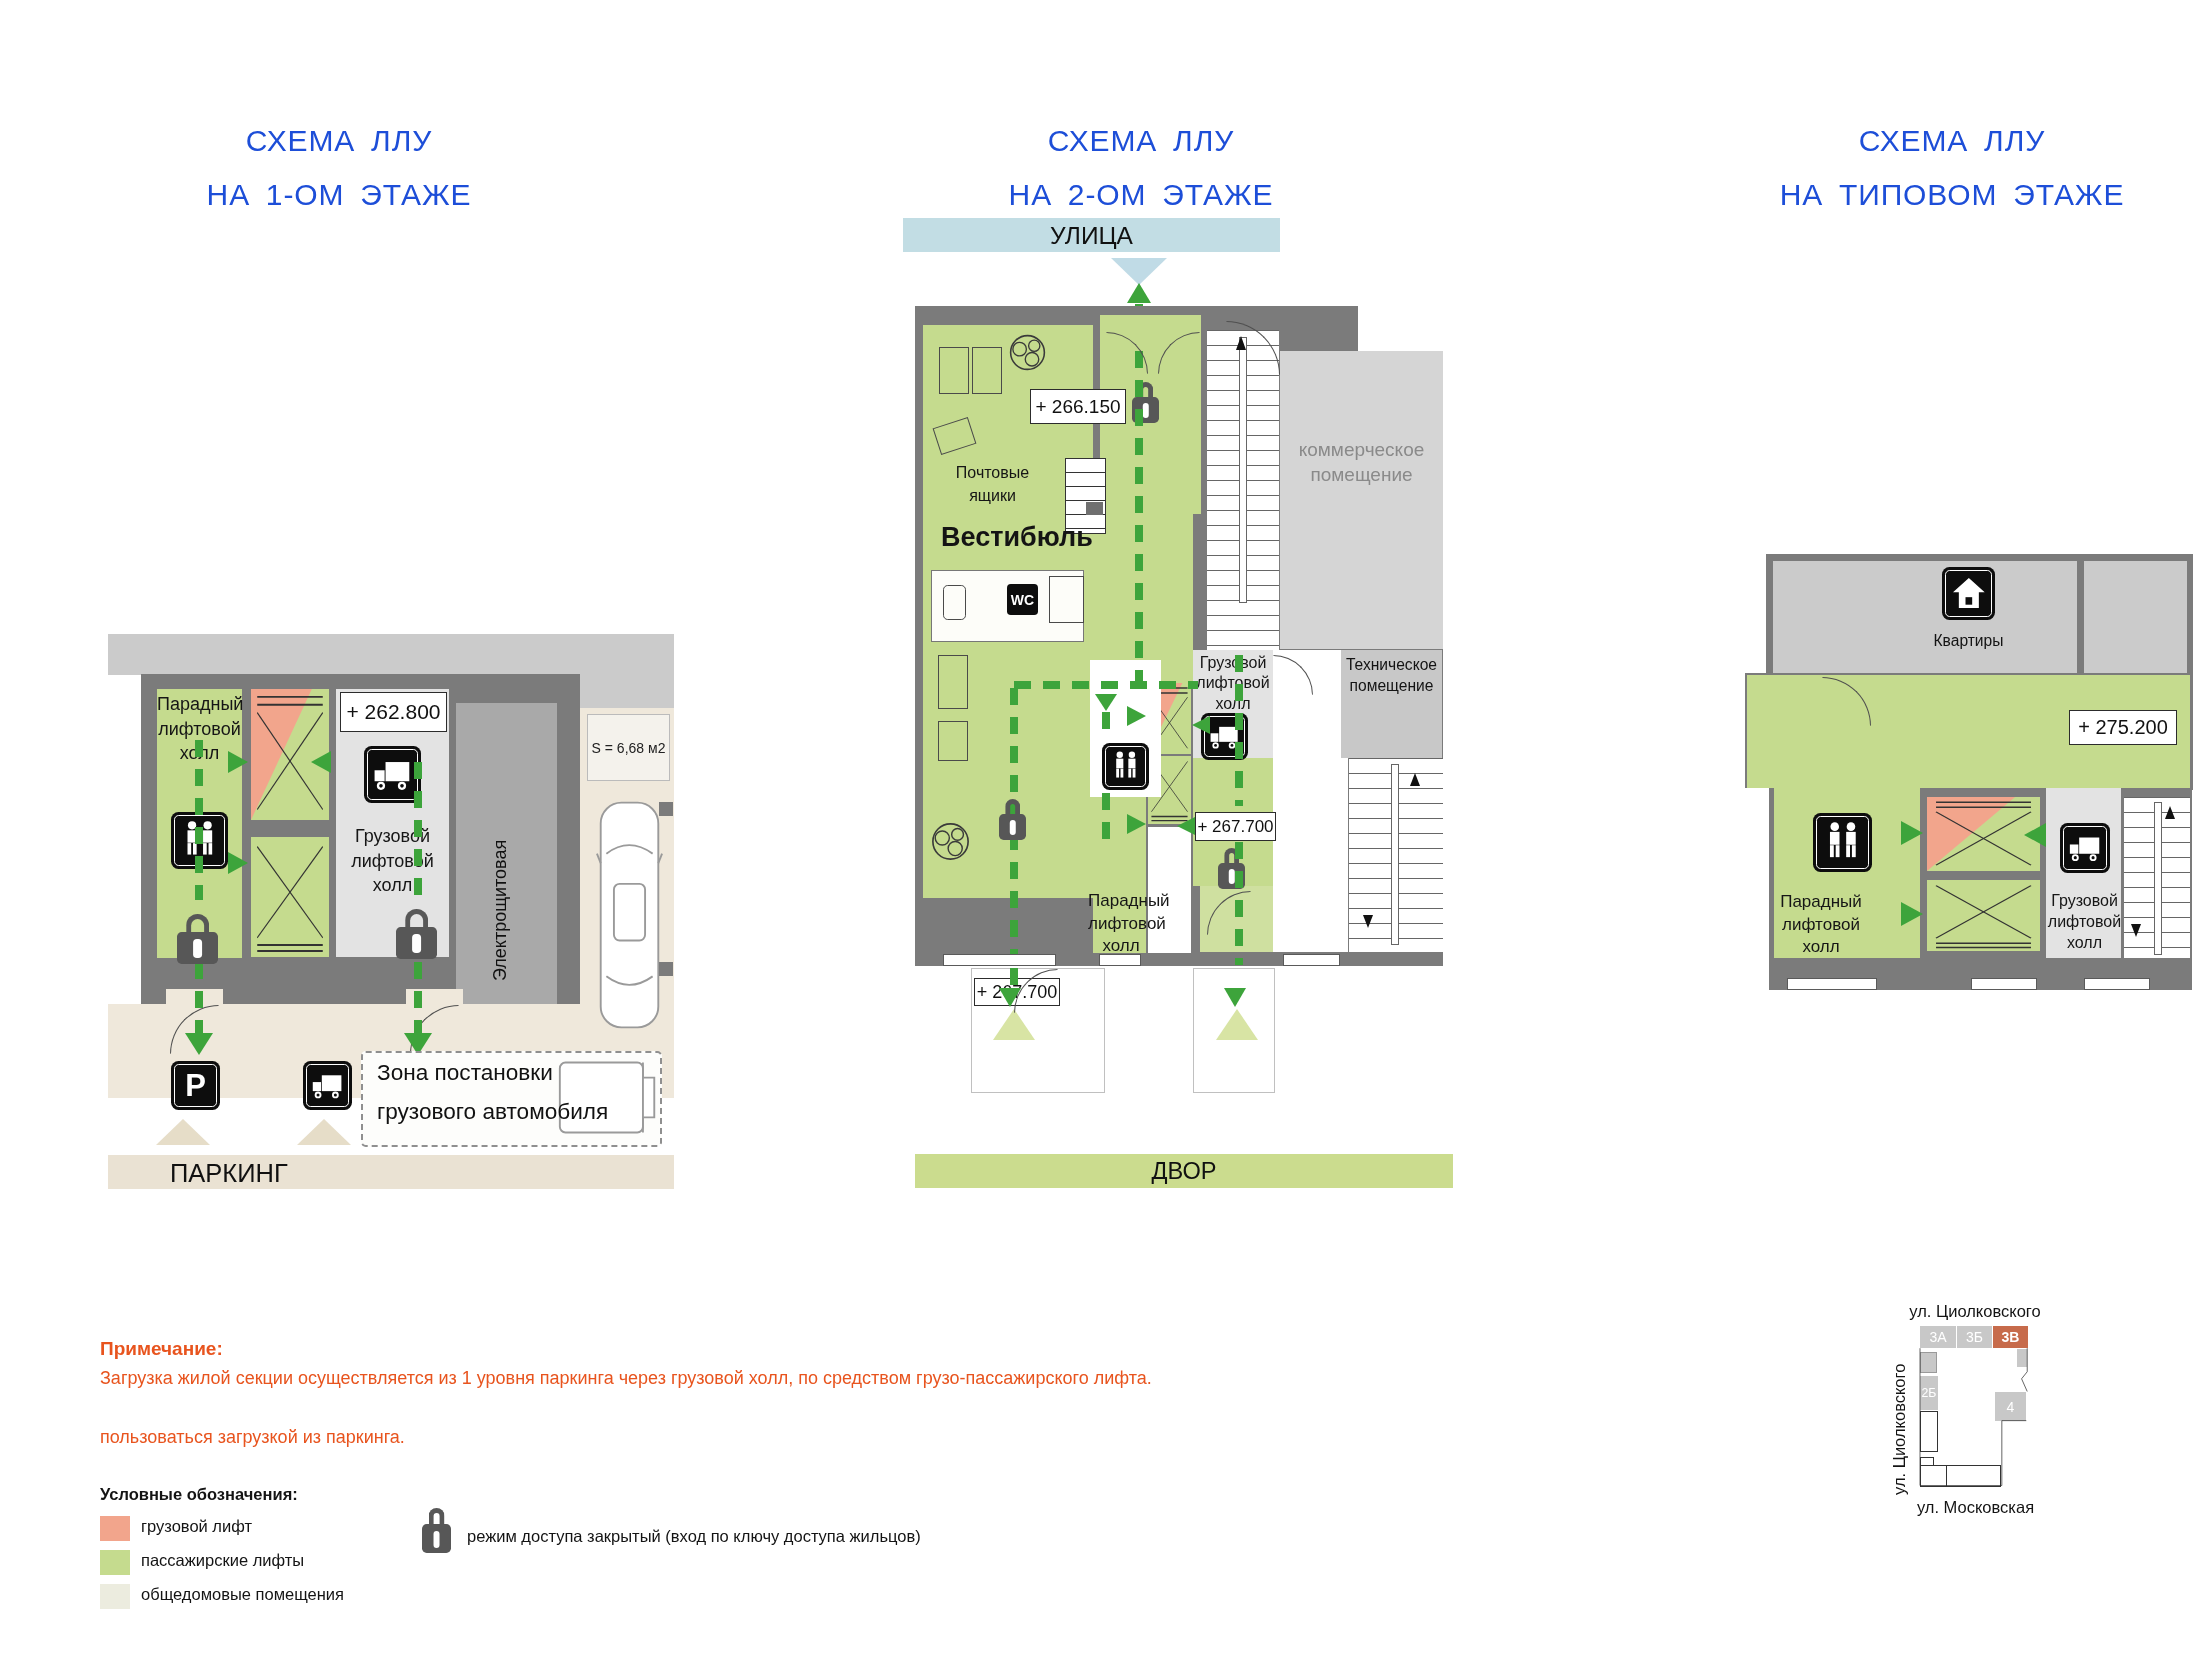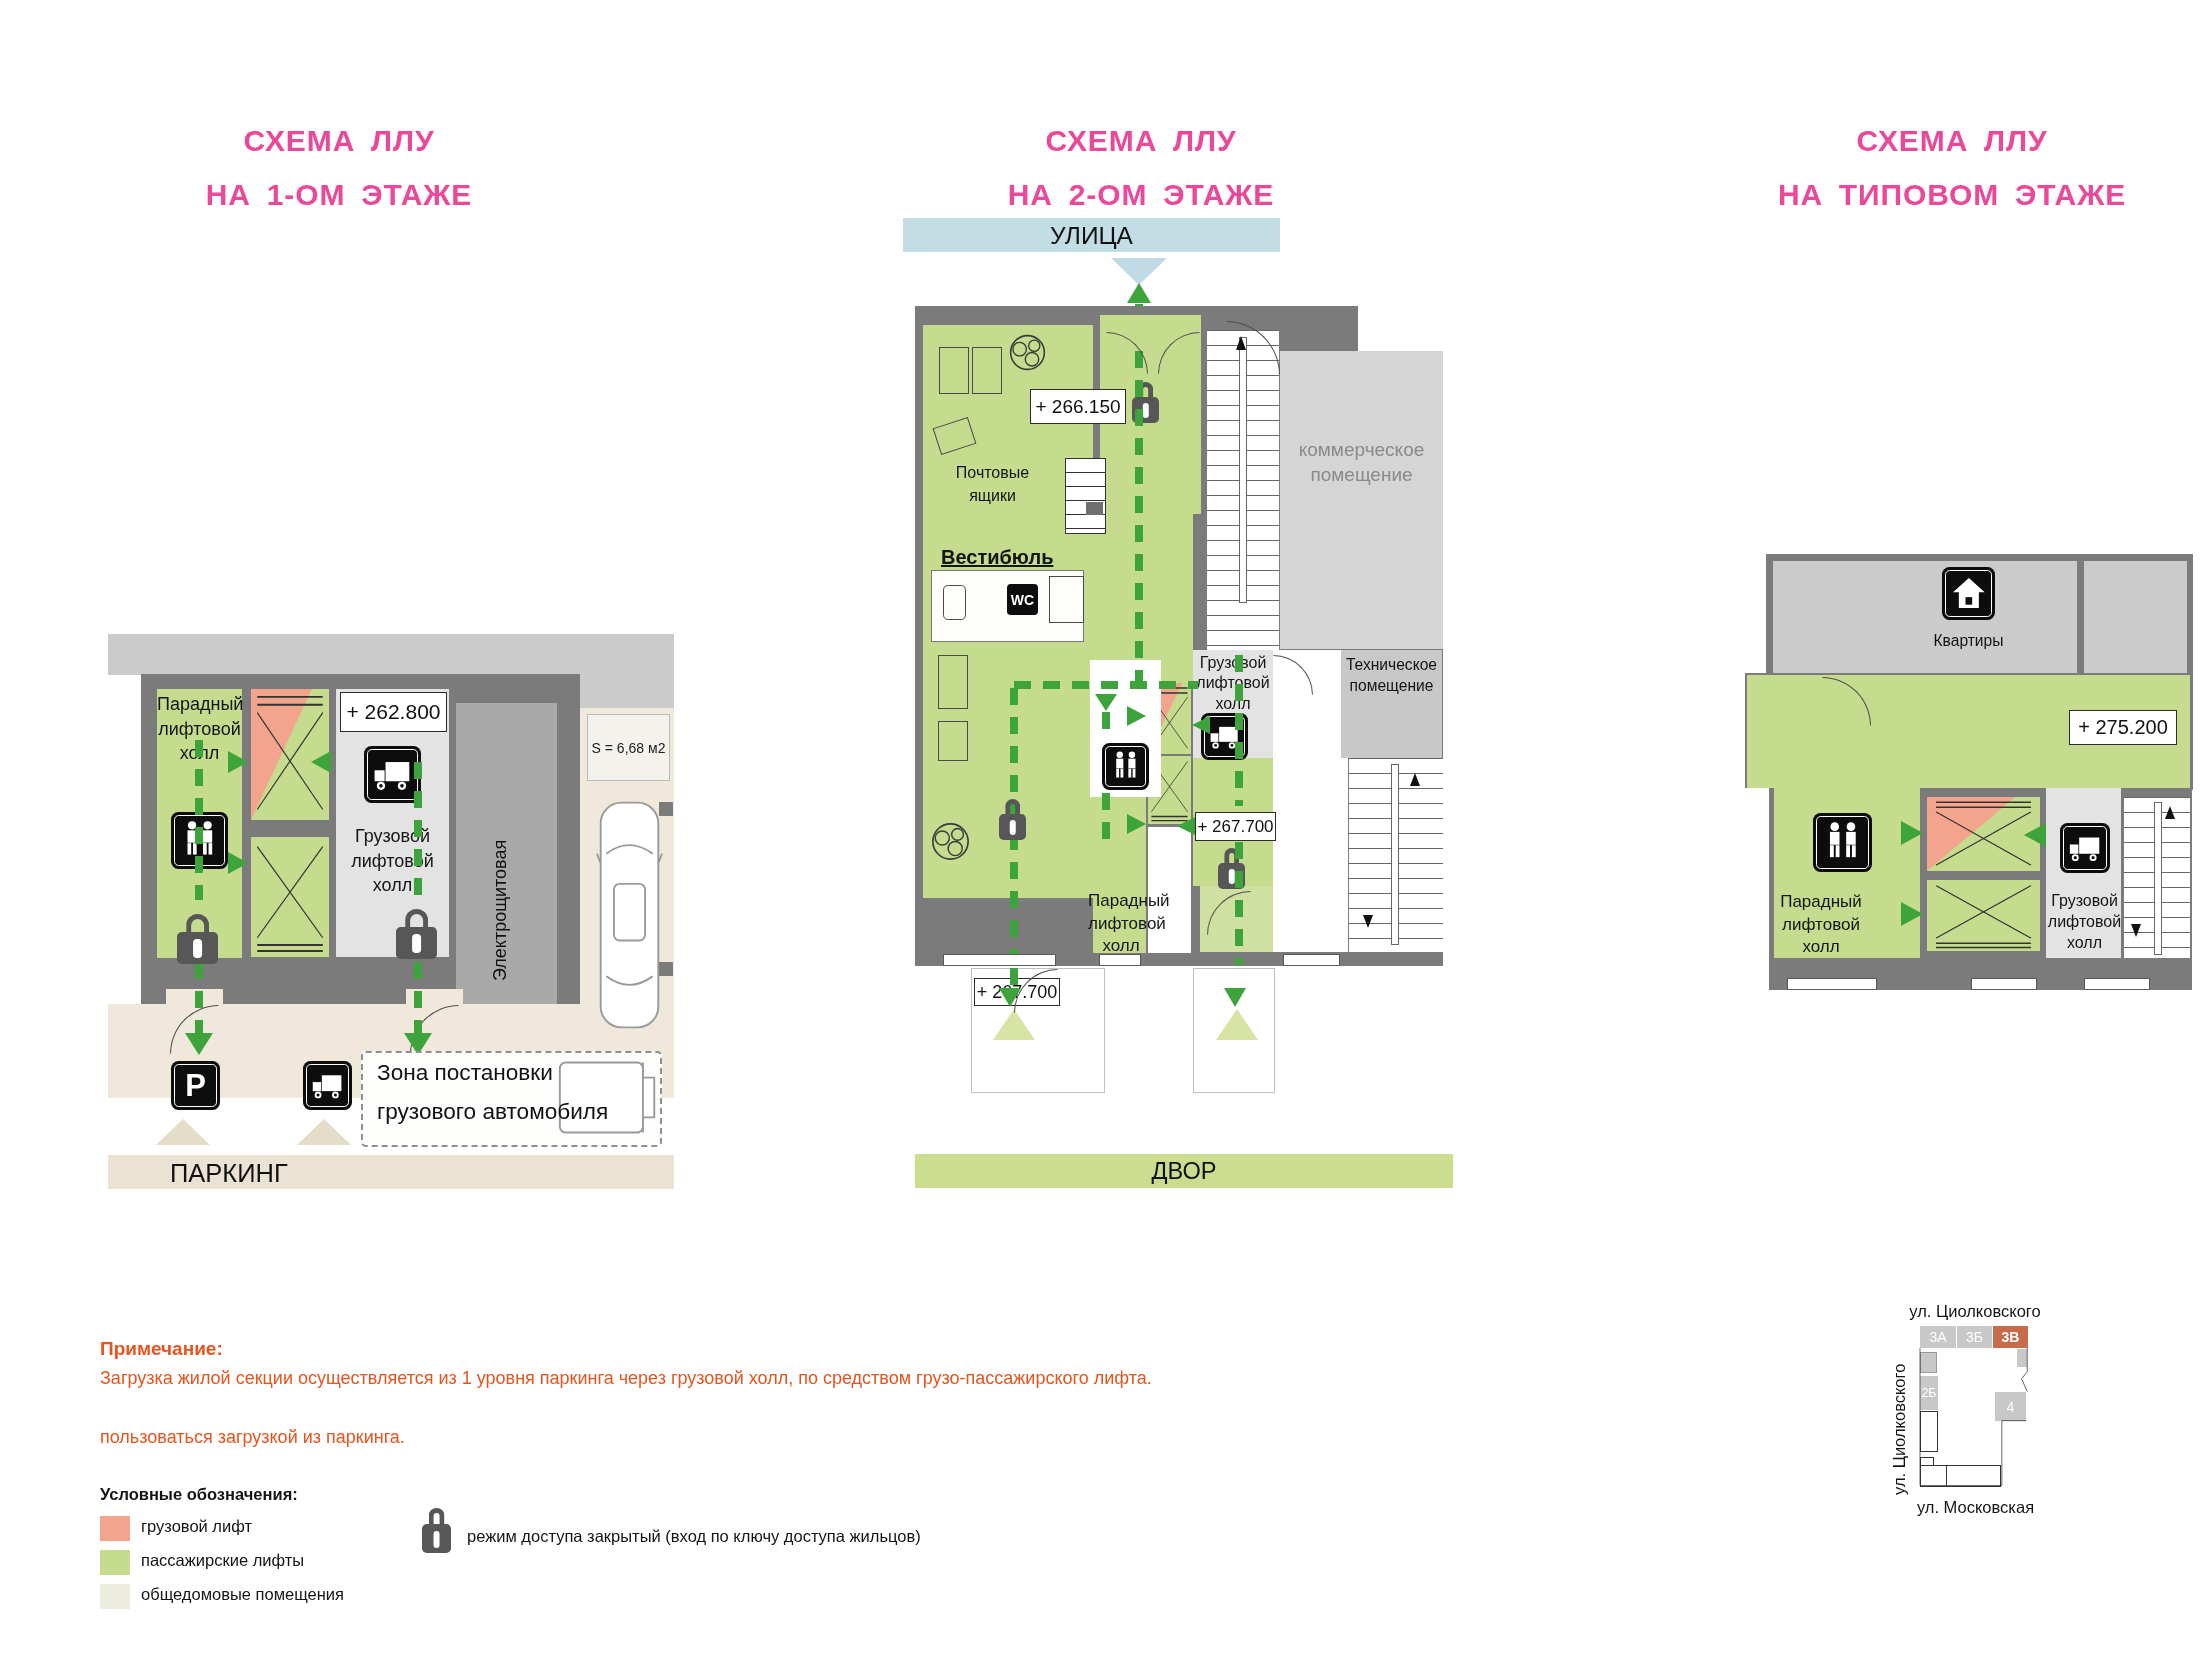--- a/index.html
+++ b/index.html
@@ -1,21 +1,21 @@
 <!DOCTYPE html>
 <html style="font-size:7.5px"><head>
 <meta charset="utf-8">
 <style>
   html,body{margin:0;padding:0;background:#fff;}
   body{font-family:"Liberation Sans","DejaVu Sans",sans-serif;}
   #canvas{position:relative;width:2205px;height:1654px;background:#fff;overflow:hidden;}
   .a{position:absolute;}
   .t{position:absolute;color:#141414;white-space:nowrap;font-family:"Liberation Sans","DejaVu Sans",sans-serif;}
   .tc{text-align:center;}
-  .title{font-size:30px;font-weight:700;letter-spacing:0.9px;word-spacing:6.6px;color:#ec4899;}
+  .title{font-size:30px;font-weight:400;letter-spacing:0.9px;word-spacing:6.6px;color:#1d4ed8;}
   .roomlbl{font-size:18px;color:#161616;}
   .roomlbl-s{font-size:16px;color:#161616;}
   .strip-label{font-size:25.5px;color:#111;}
   .levelbox{position:absolute;background:#fff;border:0.9px solid #2c2c2c;display:flex;align-items:center;justify-content:center;color:#111;}
   .sign{position:absolute;background:#0d0d0d;border-radius:7.5px;}
   .sign:after{content:"";position:absolute;inset:2.8px;border:1.9px solid #fff;border-radius:4.7px;}
   .sign svg{position:absolute;inset:5.7px;width:calc(100% - 11.3px);height:calc(100% - 11.3px);}
   .signP{color:#fff;font-weight:700;display:flex;align-items:center;justify-content:center;}
   .lock .shackle{position:absolute;left:50%;transform:translateX(-50%);top:0;width:58%;height:46%;border:5.2px solid #575757;border-bottom:none;border-radius:47px 47px 0 0;box-sizing:border-box;}
   .lock .body{position:absolute;bottom:0;left:0;width:100%;height:64%;background:#575757;border-radius:4.7px;}
@@ -256,21 +256,21 @@
       <div class="shackle"></div>
       <div class="body"></div>
       <div class="keyhole"></div>
     </div>
 
   <div class="t roomlbl-s tc" style="left:943px;top:464px;width:99px;">Почтовые</div>
   <div class="t roomlbl-s tc" style="left:943px;top:487px;width:99px;">ящики</div>
   <div class="a" style="left:1065px;top:458px;width:39px;height:74px;border:1.4px solid #333;background:#fff;background-image:repeating-linear-gradient(180deg,transparent 0 13.2px,#333 13.2px 14px);">
     <div class="a" style="left:20px;top:43px;width:17px;height:13.2px;background:#6f6f6f;"></div>
   </div>
-  <div class="t" style="left:941px;top:546px;font-size:20px;font-weight:700;text-decoration:underline;">Вестибюль</div>
+  <div class="t" style="left:941px;top:522px;font-size:27px;font-weight:700;">Вестибюль</div>
 
   <div class="a" style="left:931px;top:570px;width:151px;height:70px;background:#fdfdf9;border:0.9px solid #777;"></div>
   <div class="furn" style="left:943px;top:585px;width:21px;height:33px;border-radius:4.7px;"></div>
   <div class="furn" style="left:1049px;top:576px;width:33px;height:45px;"></div>
   <div class="a" style="left:1007px;top:584px;width:31px;height:31px;background:#0d0d0d;border-radius:3.8px;display:flex;align-items:center;justify-content:center;color:#fff;font-size:14px;font-weight:700;">
       <span>WC</span>
     </div>
 
   <div class="steps" style="left:1090px;top:660px;width:71px;height:137px;background:#fff;"></div>
   <div class="a" style="left:1118px;top:754px;width:0;height:0;border-left:4.7px solid transparent;border-right:4.7px solid transparent;border-top:12.3px solid #111;"></div>

